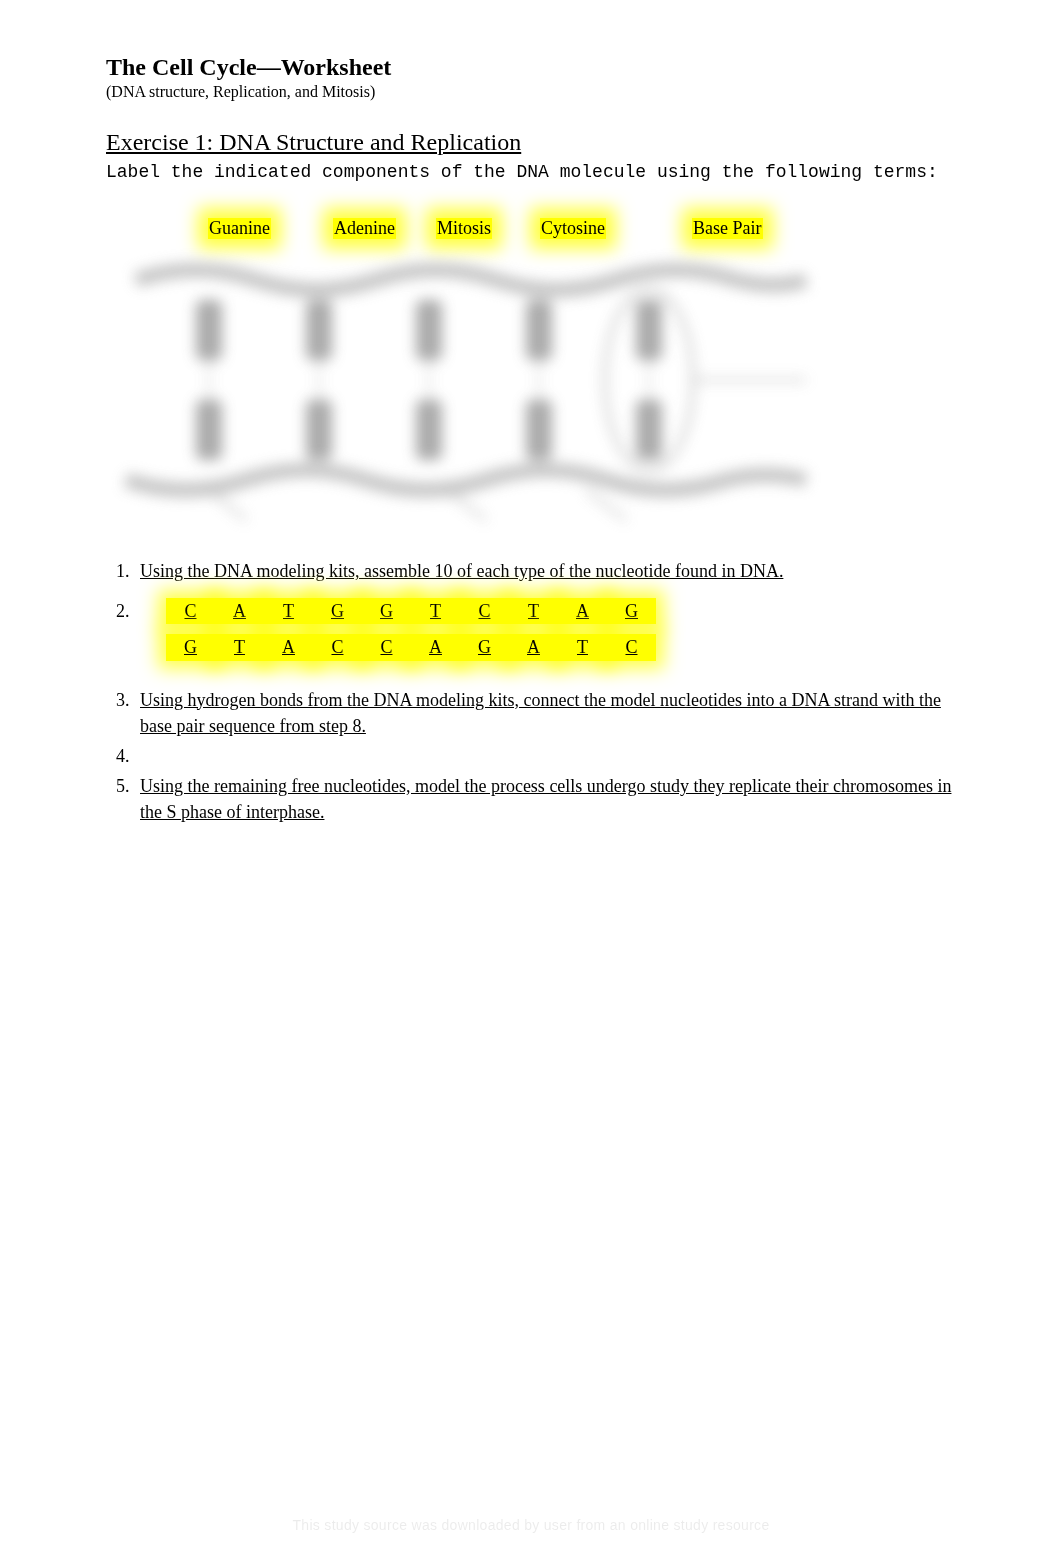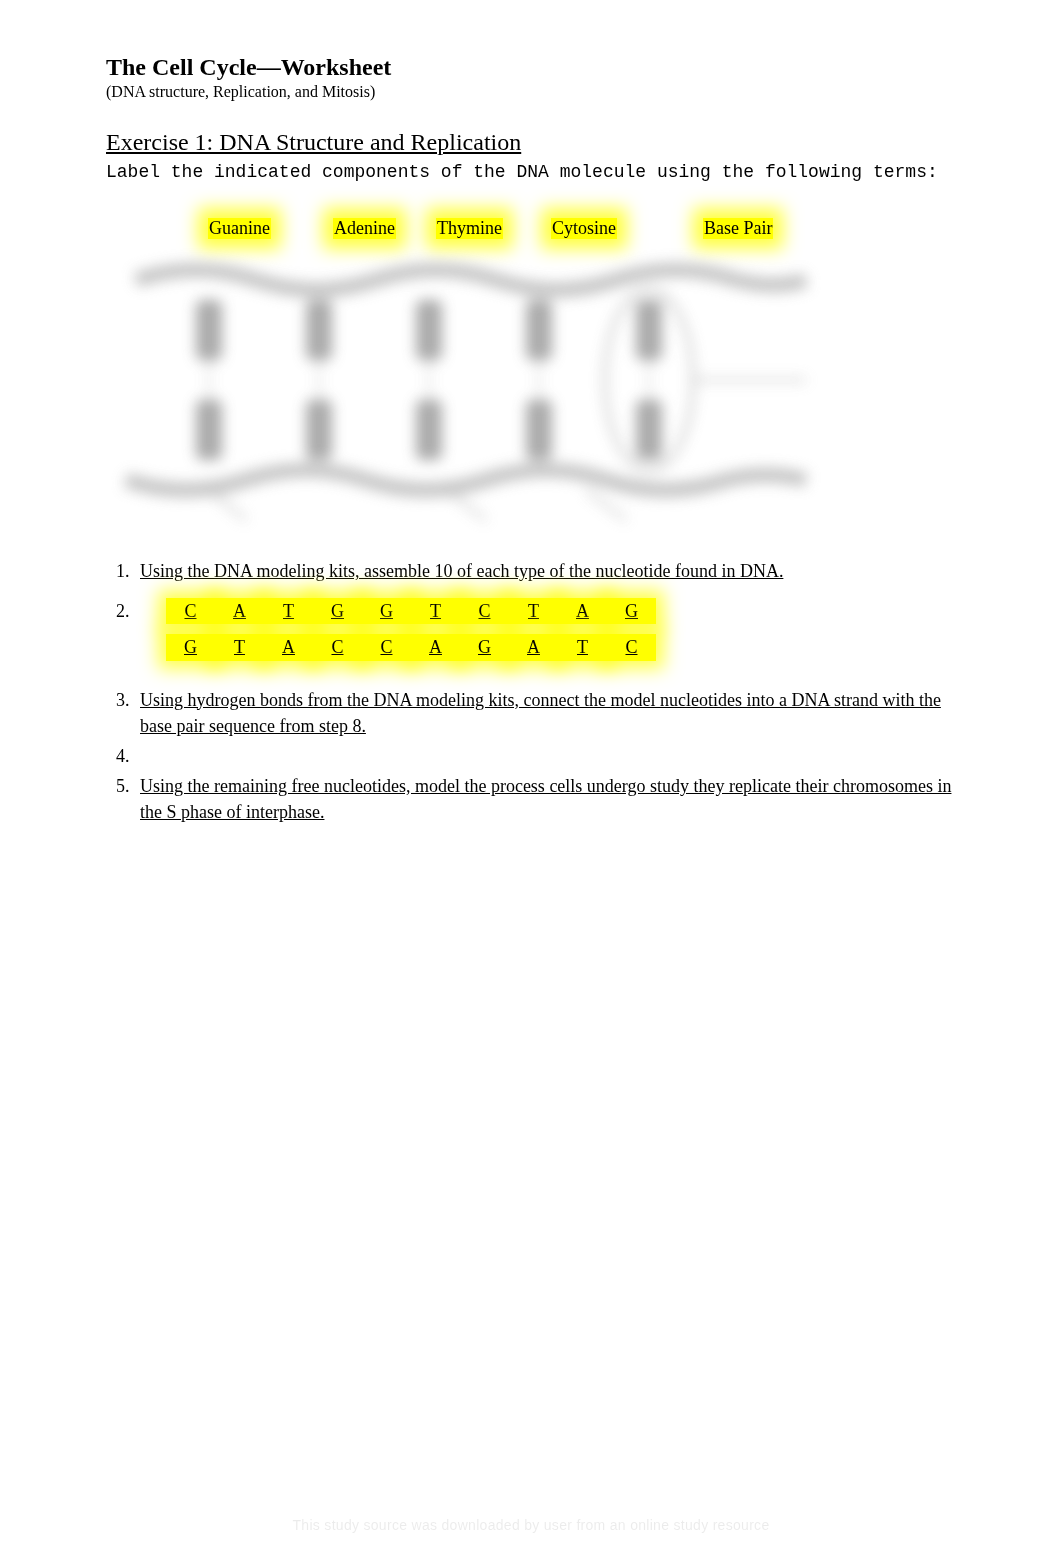--- a/index.html
+++ b/index.html
@@ -125,21 +125,21 @@
   <span>Label the indicated components of the DNA molecule using the following terms:</span><br>
 </div>
 
 <div class="label-area">
   <div class="label-row">
     <span class="gap" style="width:42px"></span>
     <span class="hl">Guanine</span>
     <span class="gap" style="width:62px"></span>
     <span class="hl">Adenine</span>
     <span class="gap" style="width:40px"></span>
-    <span class="hl">Thymine</span>
+    <span class="hl">Mitosis</span>
     <span class="gap" style="width:48px"></span>
     <span class="hl">Cytosine</span>
     <span class="gap" style="width:86px"></span>
     <span class="hl">Base Pair</span>
   </div>
 </div>
 
 <div class="diagram-wrap">
   <svg viewBox="0 0 700 280">
 

